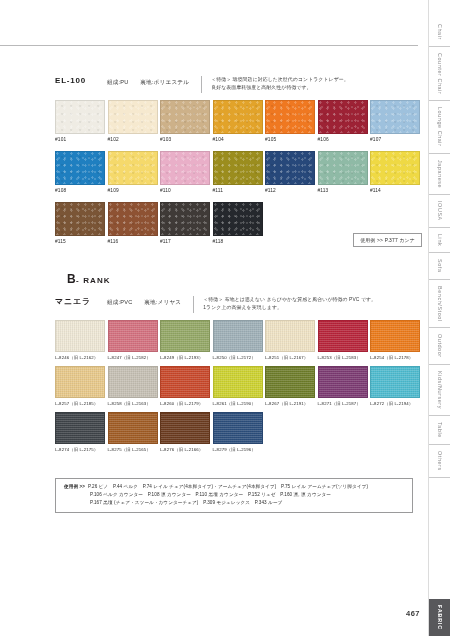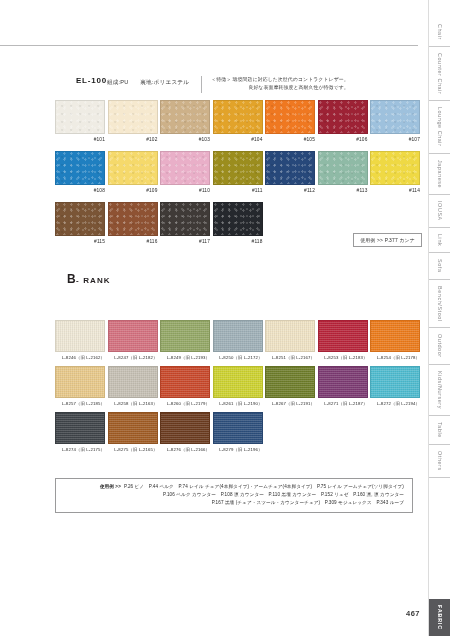--- a/index.html
+++ b/index.html
@@ -33,21 +33,21 @@
     position:relative;
   }
   .tab:first-child{border-top:none;}
   .tab.active{
     background:#58585b;color:#ffffff;font-weight:bold;letter-spacing:.8px;
     border-top:none;
   }
   .tab.spacer{flex:1 1 auto;border-top:1px solid #c9c9ca;}
 
   
-  .sec{position:absolute;left:55px;text-align:right;}
+  .sec{position:absolute;left:55px;}
   .sec-title{
     font-size:9.5px;font-weight:bold;letter-spacing:1.2px;color:#1b1b1b;
   }
   .rank-title{font-size:12px;font-weight:bold;letter-spacing:.4px;margin-left:12px;}
   .rank-title .rank-suffix{font-size:8px;letter-spacing:1.1px;}
 
   .meta-row{display:flex;align-items:flex-start;gap:0;}
   .meta-name{font-size:8px;font-weight:bold;letter-spacing:.8px;min-width:52px;}
   .meta-spec{font-size:5.6px;color:#333;line-height:1.5;padding-top:2px;letter-spacing:.2px;}
   .meta-spec span{margin-right:10px;}
@@ -207,20 +207,34 @@
   <div class="sec" style="left:auto;right:28px;top:228px;">
     <div class="usebox">使用例 &gt;&gt; P.377 カンナ</div>
   </div>
 
   <div class="sec" style="top:272px;">
     <div class="rank-title">
       <span>B</span><span class="rank-suffix">- RANK</span>
     </div>
   </div>
 
+  <div class="sec" style="top:296px;">
+    <div class="meta-row">
+      <div class="meta-name">マニエラ</div>
+      <div class="meta-spec">
+        <span>組成:PVC</span>
+        <span>裏地:メリヤス</span>
+      </div>
+      <div class="meta-divider"></div>
+      <div class="meta-desc">
+        <div>＜特徴＞ 布地とは思えない きらびやかな質感と風合いが特徴の PVC です。</div>
+        <div>1ランク上の高栄えを実現します。</div>
+      </div>
+    </div>
+  </div>
 
   <div class="sec grid" style="top:320px;" id="brr1">
       <div class="cell">
         <div class="sw fab sw-b" style="background: rgb(239, 232, 214);"></div>
         <div class="lbl lbl-sm">L-8246（旧 L-2162）</div>
       </div>
       <div class="cell">
         <div class="sw fab sw-b" style="background: rgb(212, 113, 127);"></div>
         <div class="lbl lbl-sm">L-8247（旧 L-2182）</div>
       </div>

